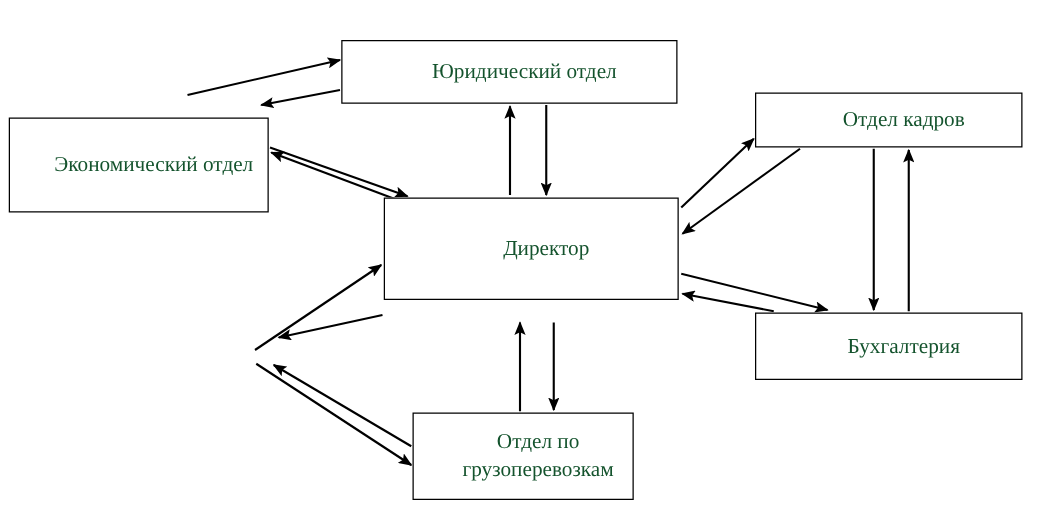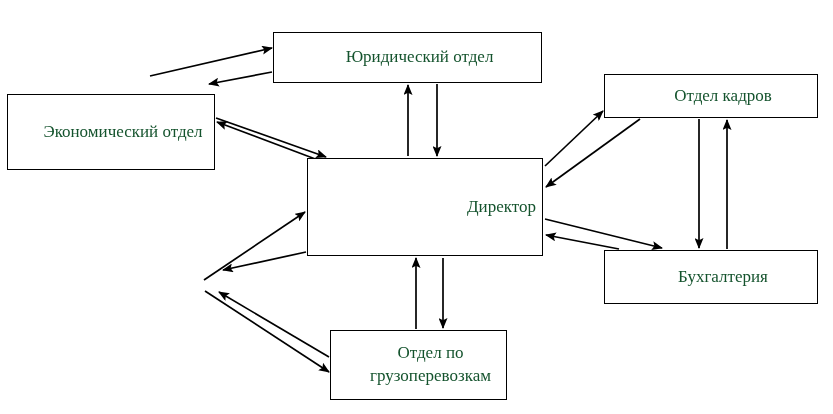--- a/index.html
+++ b/index.html
@@ -75,21 +75,21 @@
   </div>
 
   <div class="node" style="left:273px;top:32px;width:269px;height:51px;">
     <span class="lbl">Юридический отдел</span>
   </div>
 
   <div class="node" style="left:604px;top:74px;width:214px;height:44px;">
     <span class="lbl">Отдел кадров</span>
   </div>
 
-  <div class="node" style="left:307px;top:158px;width:236px;height:98px;justify-content:flex-end;">
+  <div class="node" style="left:307px;top:158px;width:236px;height:82px;">
     <span class="lbl">Директор</span>
   </div>
 
 
   <div class="node" style="left:604px;top:250px;width:214px;height:54px;">
     <span class="lbl">Бухгалтерия</span>
   </div>
 
   <div class="node" style="left:330px;top:330px;width:177px;height:70px;">
     <span class="lbl">Отдел по грузоперевозкам</span>

